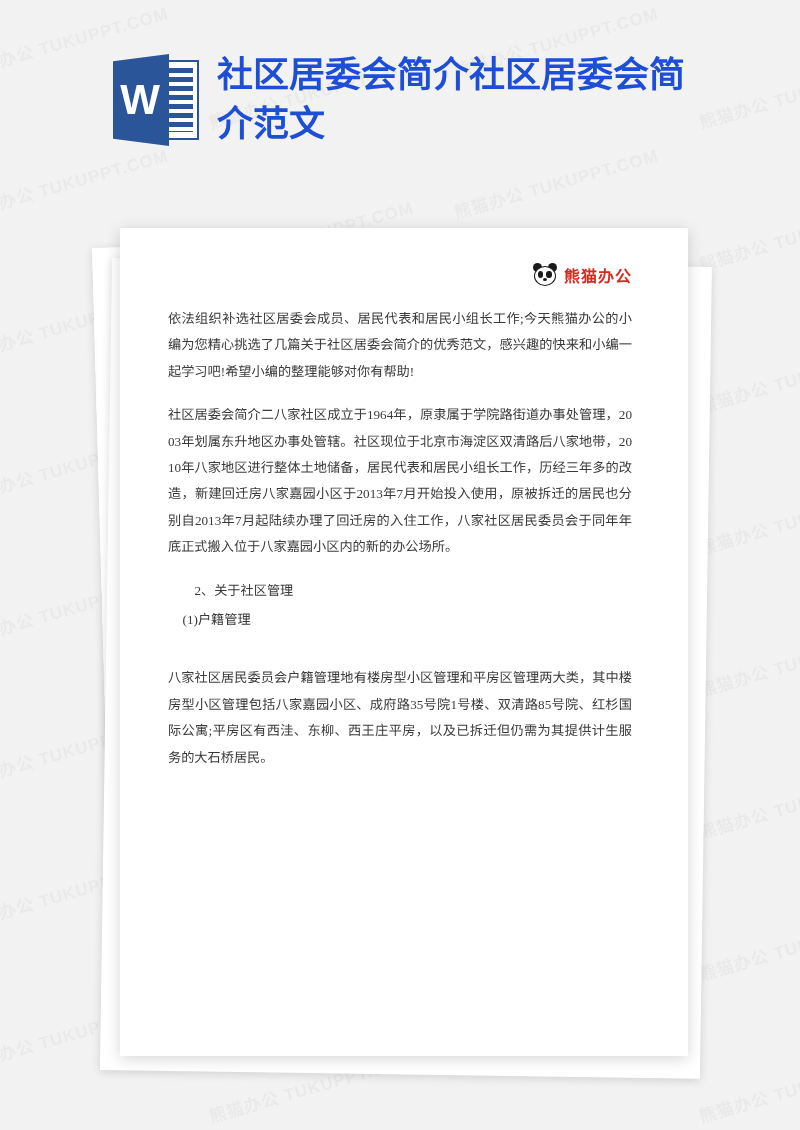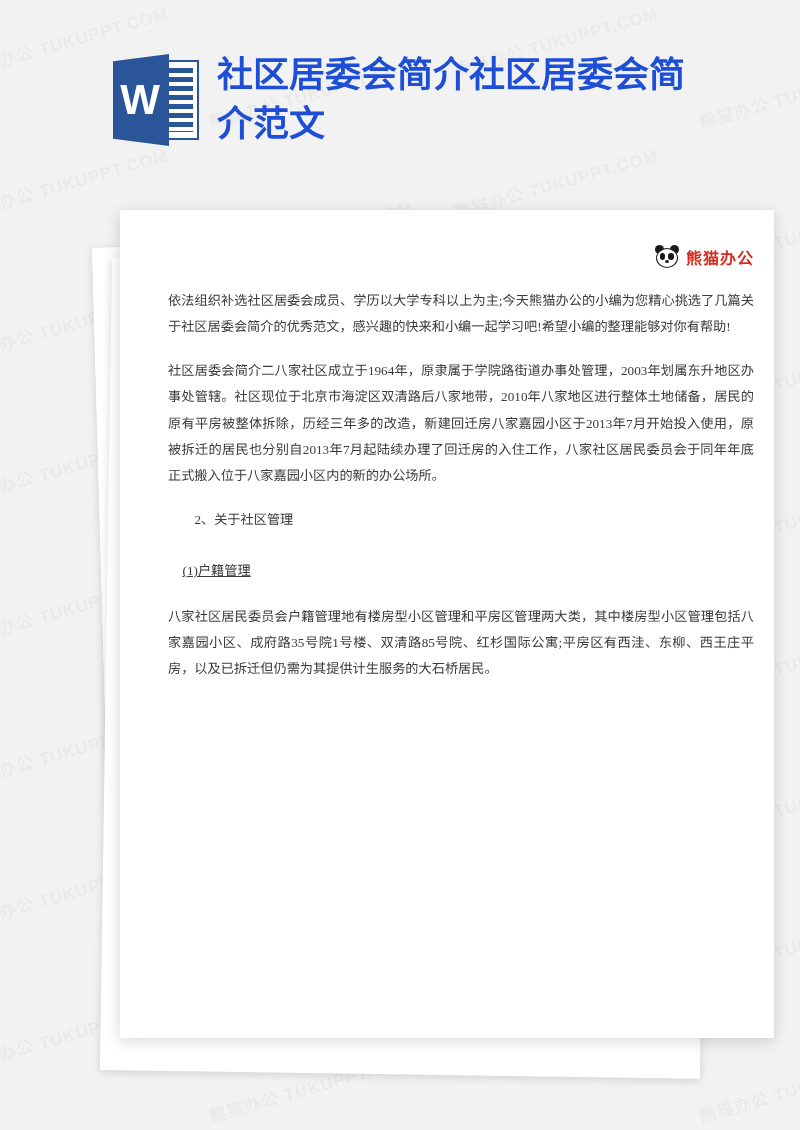--- a/index.html
+++ b/index.html
@@ -136,27 +136,27 @@
     width: 600px;
     height: 812px;
     transform: rotate(0.85deg);
     transform-origin: top left;
   }
 
   
   #document-page {
     position: absolute;
     left: 120px;
-    top: 210px;
-    width: 654px;
+    top: 228px;
+    width: 568px;
     height: 828px;
     background: #ffffff;
     box-shadow: 0 3px 14px rgba(0,0,0,0.16);
     z-index: 2;
-    padding: 34px 20px 30px 48px;
+    padding: 34px 56px 30px 48px;
     overflow: hidden;
   }
 
   
   #brand {
     display: flex;
     align-items: center;
     justify-content: flex-end;
     gap: 6px;
     height: 26px;
@@ -220,26 +220,25 @@
     font-family: "Liberation Serif", "DejaVu Serif", serif;
     font-size: 13.2px;
     line-height: 2.0;
     color: #3a3a3a;
     text-align: justify;
     margin-bottom: 17px;
     word-break: break-all;
   }
   .para.list-item {
     text-indent: 2em;
-    margin-bottom: 25px;
+    margin-bottom: 3px;
   }
   .para.list-sub {
     text-indent: 1.1em;
-    margin-bottom: 19px;
-    text-decoration: underline;
+    margin-bottom: 32px;
   }
 </style>
 </head>
 <body>
 
 <div id="watermark-layer">
     <span class="wm" style="left: -40px; top: 28px;">熊猫办公 TUKUPPT.COM</span>
     <span class="wm" style="left: 205px; top: 80px;">熊猫办公 TUKUPPT.COM</span>
     <span class="wm" style="left: 450px; top: 28px;">熊猫办公 TUKUPPT.COM</span>
     <span class="wm" style="left: 695px; top: 80px;">熊猫办公 TUKUPPT.COM</span>
@@ -300,19 +299,19 @@
       <span class="face"></span>
       <span class="eye left"></span>
       <span class="eye right"></span>
       <span class="nose"></span>
     </div>
     <span id="brand-text">熊猫办公</span>
   </div>
 
 
   <div id="doc-body">
-      <p class="para">依法组织补选社区居委会成员、学历以大学专科以上为主;今天熊猫办公的小编为您精心挑选了几篇关于社区居委会简介的优秀范文，感兴趣的快来和小编一起学习吧!希望小编的整理能够对你有帮助!</p>
-      <p class="para">社区居委会简介二八家社区成立于1964年，原隶属于学院路街道办事处管理，2003年划属东升地区办事处管辖。社区现位于北京市海淀区双清路后八家地带，2010年八家地区进行整体土地储备，居民的原有平房被整体拆除，历经三年多的改造，新建回迁房八家嘉园小区于2013年7月开始投入使用，原被拆迁的居民也分别自2013年7月起陆续办理了回迁房的入住工作，八家社区居民委员会于同年年底正式搬入位于八家嘉园小区内的新的办公场所。</p>
+      <p class="para">依法组织补选社区居委会成员、居民代表和居民小组长工作;今天熊猫办公的小编为您精心挑选了几篇关于社区居委会简介的优秀范文，感兴趣的快来和小编一起学习吧!希望小编的整理能够对你有帮助!</p>
+      <p class="para">社区居委会简介二八家社区成立于1964年，原隶属于学院路街道办事处管理，2003年划属东升地区办事处管辖。社区现位于北京市海淀区双清路后八家地带，2010年八家地区进行整体土地储备，居民代表和居民小组长工作，历经三年多的改造，新建回迁房八家嘉园小区于2013年7月开始投入使用，原被拆迁的居民也分别自2013年7月起陆续办理了回迁房的入住工作，八家社区居民委员会于同年年底正式搬入位于八家嘉园小区内的新的办公场所。</p>
       <p class="para list-item">2、关于社区管理</p>
       <p class="para list-sub">(1)户籍管理</p>
       <p class="para">八家社区居民委员会户籍管理地有楼房型小区管理和平房区管理两大类，其中楼房型小区管理包括八家嘉园小区、成府路35号院1号楼、双清路85号院、红杉国际公寓;平房区有西洼、东柳、西王庄平房，以及已拆迁但仍需为其提供计生服务的大石桥居民。</p>
     </div>
 </div>
 
 </body></html>

